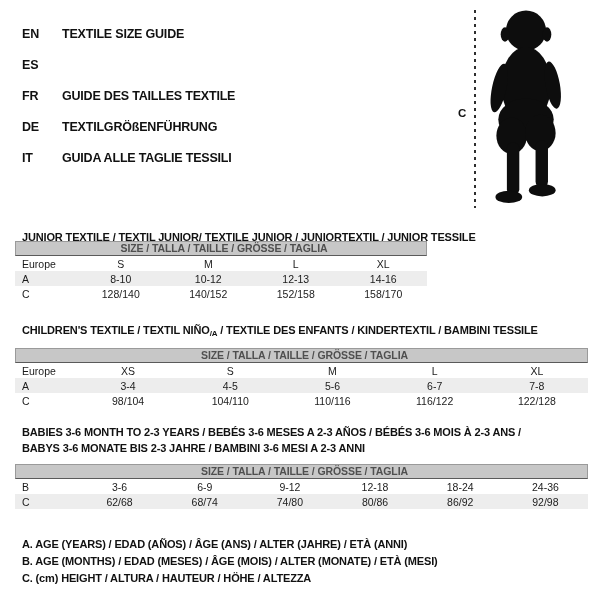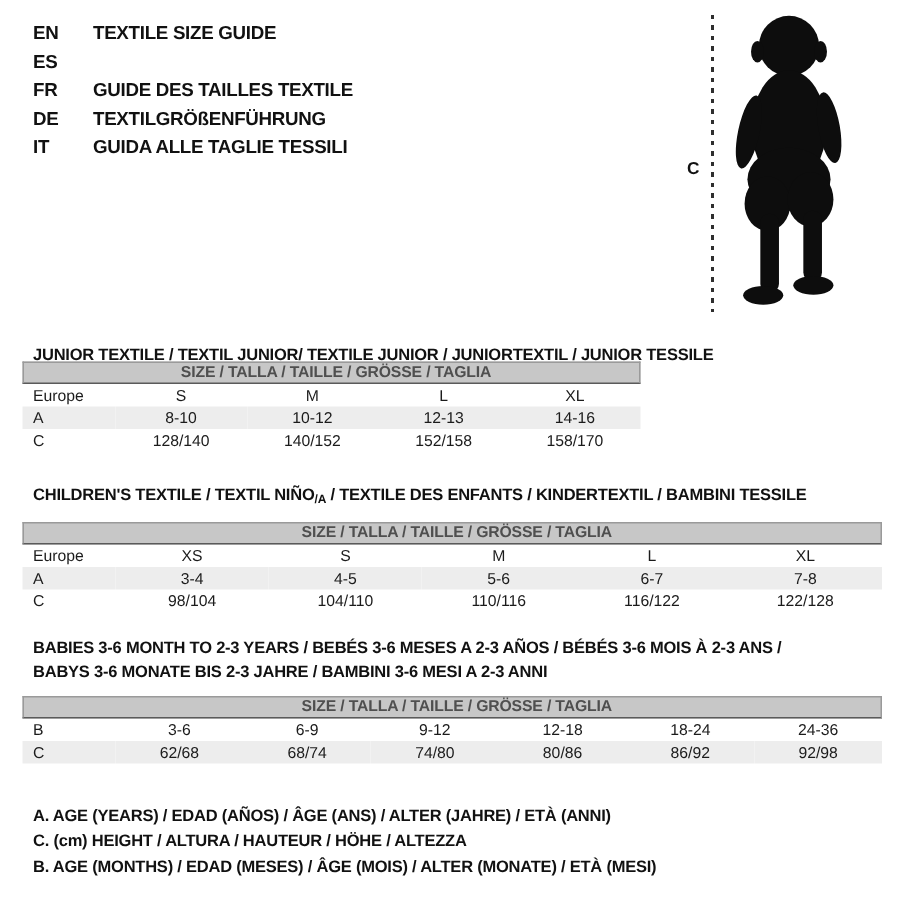--- a/index.html
+++ b/index.html
@@ -4,21 +4,21 @@
 <style>
   * { margin:0; padding:0; box-sizing:border-box; }
   body { background:#fff; }
   .page {
     position:relative; width:600px; height:600px; background:#ffffff;
     font-family:"Liberation Sans", sans-serif; color:#111; overflow:hidden;
   }
 
   
   .langs { position:absolute; top:13px; left:22px; font-weight:bold; font-size:12.5px; letter-spacing:-0.2px; }
-  .lang-row { display:flex; line-height:19px; }
+  .lang-row { display:flex; line-height:19px;margin-top:12px; }
   .lang-code { width:40px; }
 
   
   .figure { position:absolute; top:8px; left:450px; width:125px; height:204px; }
   .c-label { position:absolute; left:8px; top:99px; font-weight:bold; font-size:11.5px; }
   .dash-line { position:absolute; left:24px; top:2px; width:2px; height:198px;
     background:repeating-linear-gradient(to bottom,#2e2e2e 0 3px, transparent 3px 7px); }
   .baby-svg { position:absolute; left:33px; top:0; }
 
   
@@ -184,17 +184,17 @@
         <td>80/86</td>
         <td>86/92</td>
         <td>92/98</td>
       </tr>
     </tbody>
       </table>
   </div>
 
   <div class="footnotes">
     <div>A. AGE (YEARS) / EDAD (AÑOS) / ÂGE (ANS) / ALTER (JAHRE) / ETÀ (ANNI)</div>
+    <div>B. AGE (MONTHS) / EDAD (MESES) / ÂGE (MOIS) / ALTER (MONATE) / ETÀ (MESI)</div>
     <div>C. (cm) HEIGHT / ALTURA / HAUTEUR / HÖHE / ALTEZZA</div>
-    <div>B. AGE (MONTHS) / EDAD (MESES) / ÂGE (MOIS) / ALTER (MONATE) / ETÀ (MESI)</div>
   </div>
 
 </div>
 
 </body></html>

